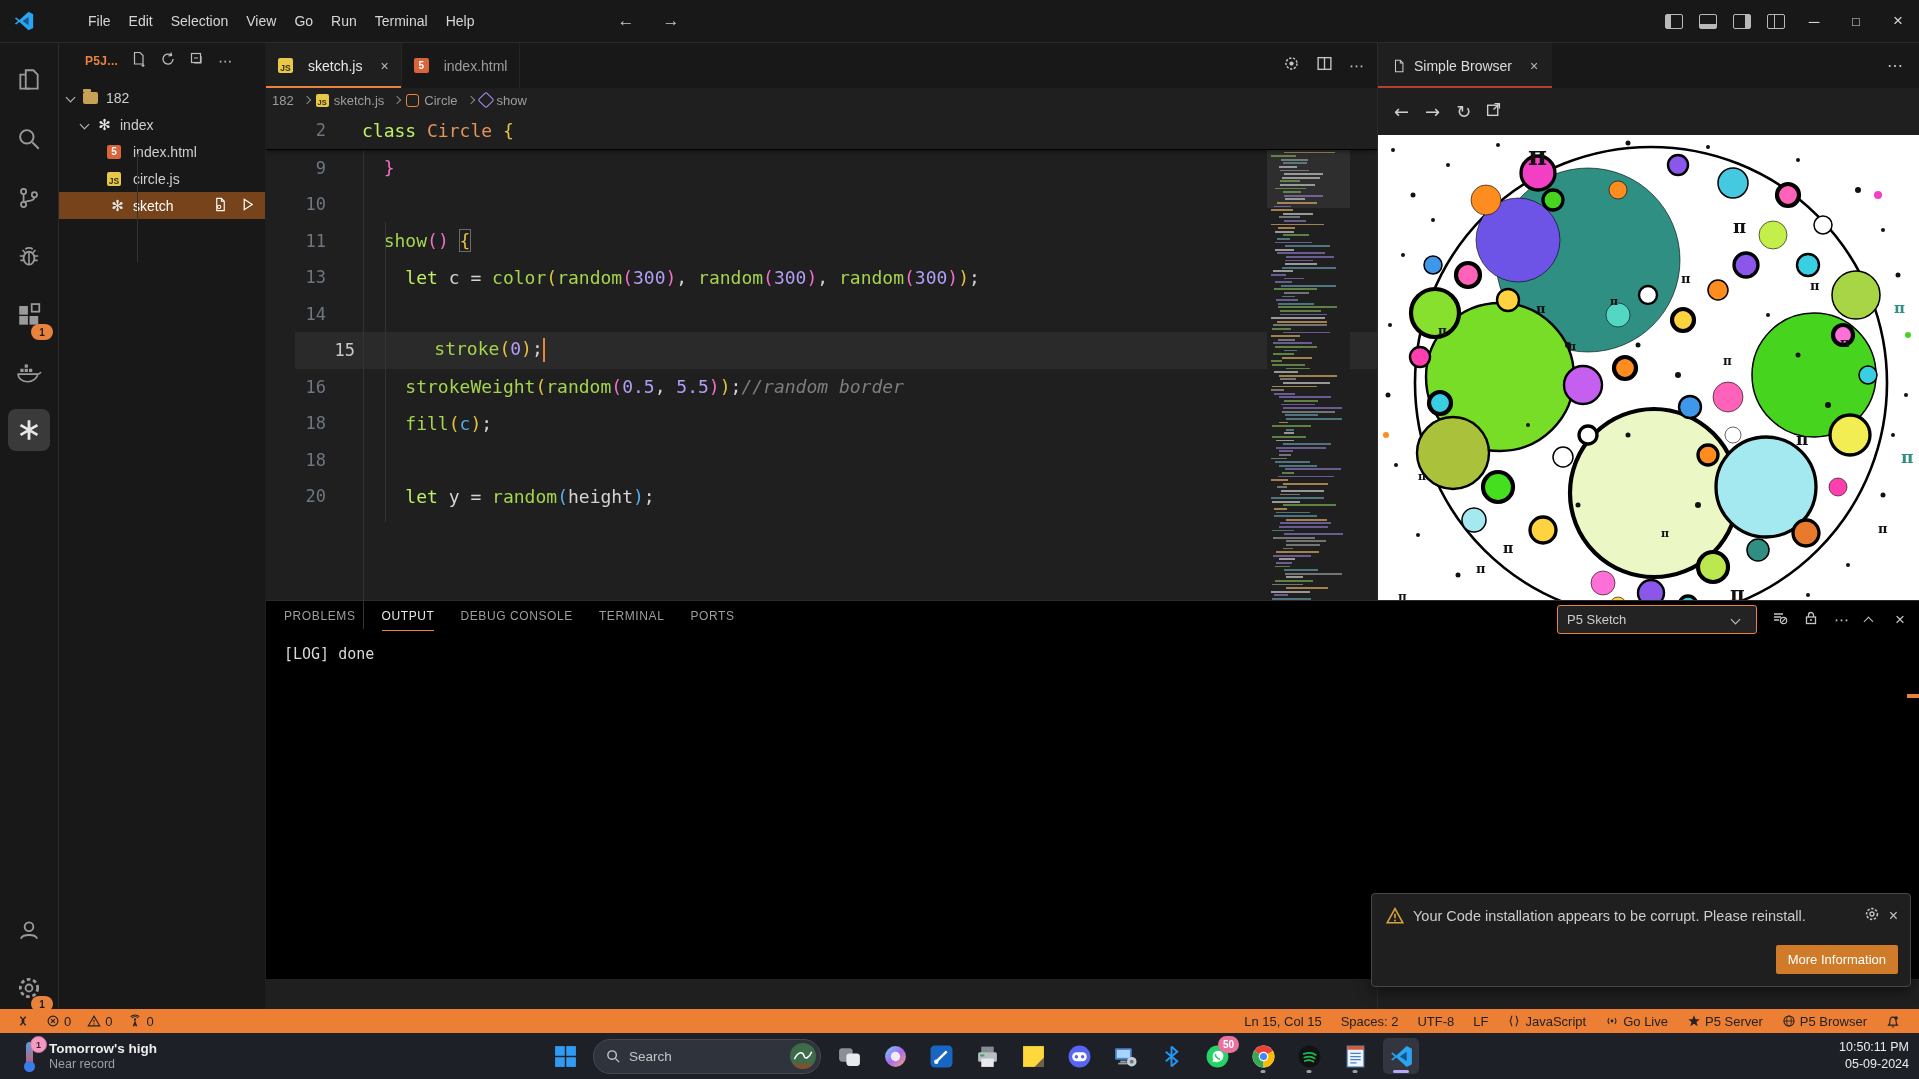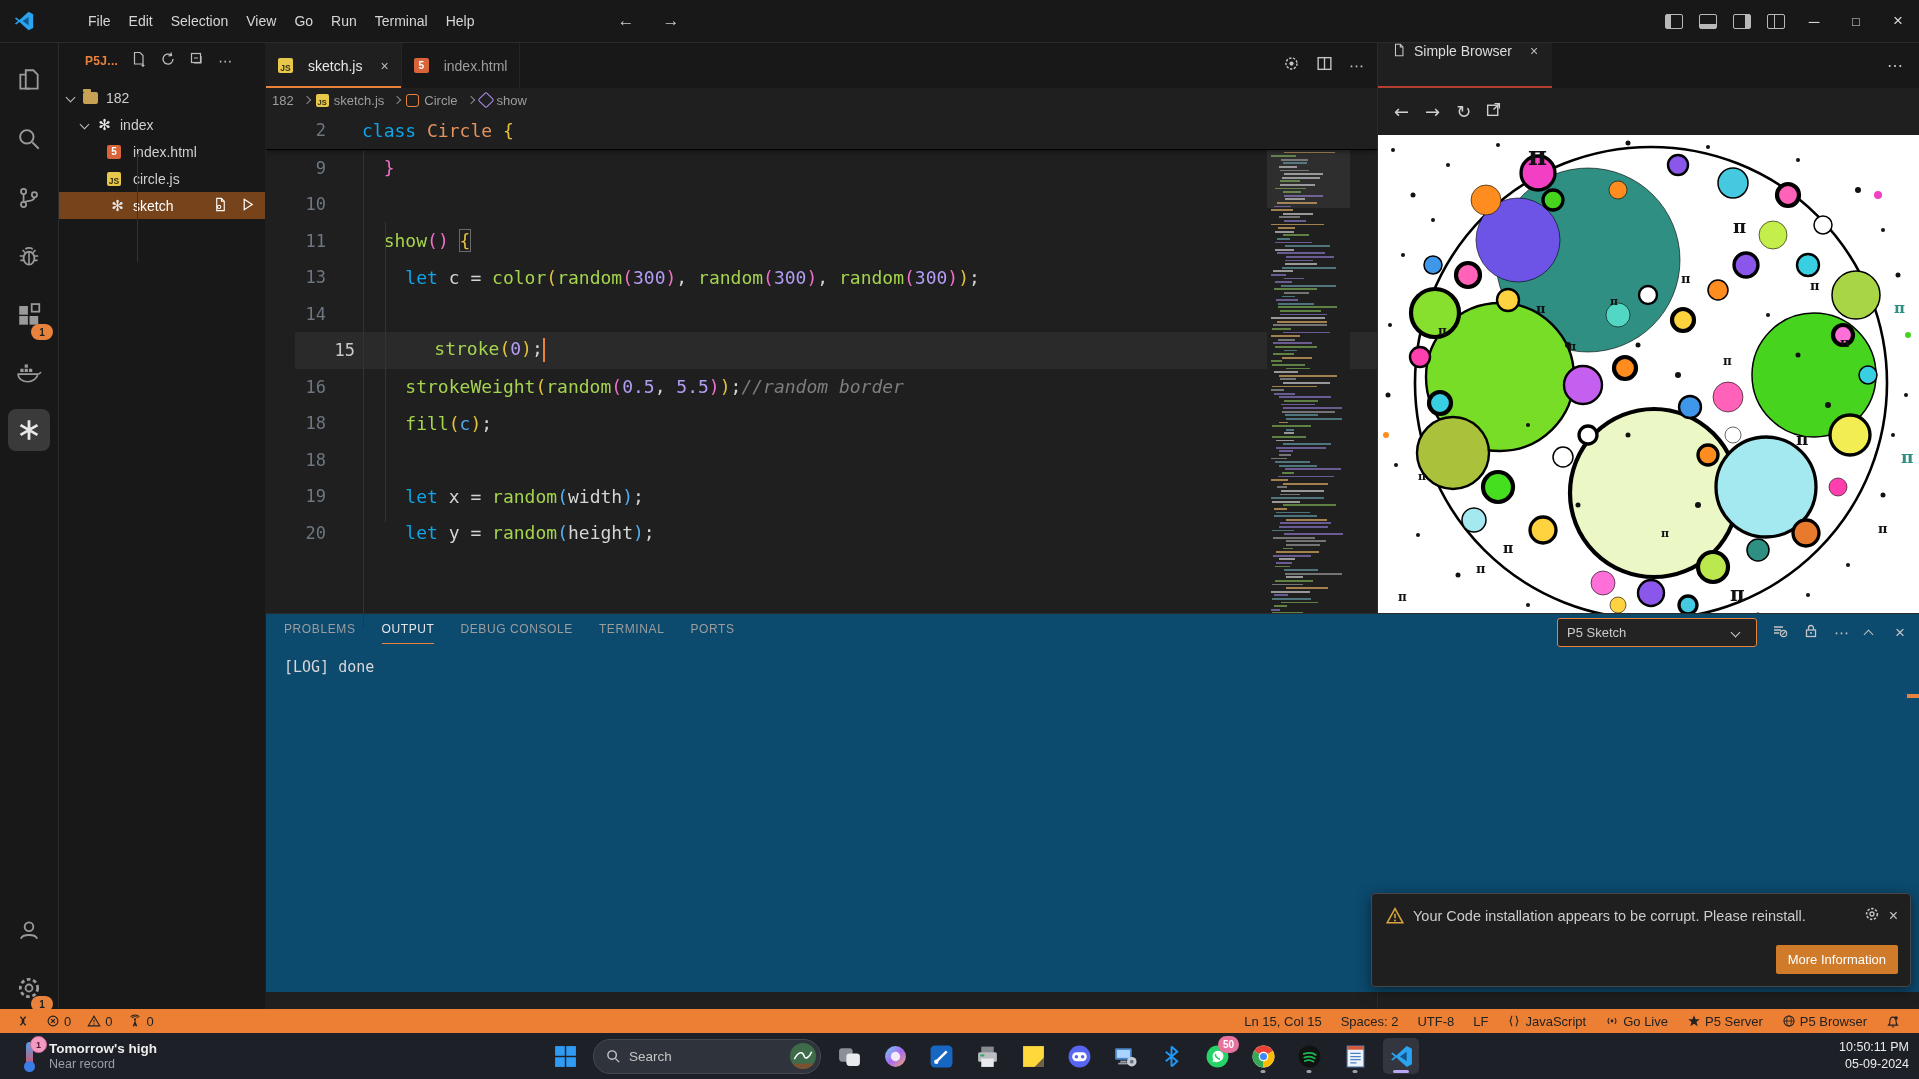--- a/index.html
+++ b/index.html
@@ -55,40 +55,40 @@
   .bcico-js{width:13px;height:13px;background:#e8c84a;color:#33310f;font-size:7.5px;font-weight:bold;border-radius:2px;display:flex;align-items:flex-end;justify-content:center;}
   .bcico-class{width:11px;height:11px;border:1.6px solid #E8823C;border-radius:3px;transform:rotate(0deg);}
   .bcico-method{width:10px;height:10px;border:1.6px solid #B18CF0;transform:rotate(45deg);border-radius:2px;}
   #codearea{left:266px;top:112px;width:1111px;height:519px;background:#1f1f1f;overflow:hidden;}
   .cline{position:relative;height:36.5px;display:flex;align-items:center;font-family:"DejaVu Sans Mono","Liberation Mono",monospace;font-size:18px;white-space:pre;}
   .cline .ln{width:60px;text-align:right;color:#6e7681;flex:none;font-size:17px;}
   .cline .ct{margin-left:36px;}
   .cline.cur{background:#2a2a2a;margin-left:29px;}
   .cline.cur .ln{color:#c8c8c8;}
   #sticky{border-bottom:1px solid #000;box-shadow:0 2px 4px rgba(0,0,0,.35);position:relative;z-index:3;background:#1f1f1f;}
-  .tk-kw{color:#0ea5e9;} .tk-cls{color:#E5935A;} .tk-fn{color:#A5D44E;} .tk-num{color:#B39DF5;}
+  .tk-kw{color:#bef264;} .tk-cls{color:#E5935A;} .tk-fn{color:#A5D44E;} .tk-num{color:#B39DF5;}
   .tk-cm{color:#7E7E7E;font-style:italic;} .tk-tx{color:#D4D4D4;} .tk-p1{color:#E3C23C;}
   .tk-p2{color:#F06FC8;} .tk-p3{color:#55AEF0;} .tk-var{color:#56A8E8;}
   .tk-box{outline:1px solid #6a6a6a;}
   .caret{display:inline-block;width:2px;height:24px;background:#E8823C;vertical-align:middle;}
   .indent-guide{position:absolute;width:1px;background:#333;z-index:2;}
   #minimap{left:1267px;top:112px;width:83px;height:519px;background:#1f1f1f;overflow:hidden;}
   #mmslider{left:1267px;top:112px;width:83px;height:96px;background:rgba(160,160,160,.12);}
   #edge-editor{left:1377px;top:43px;width:1px;height:966px;background:#2b2b2b;}
   
   #btabbar{left:1378px;top:43px;width:541px;height:45px;background:#181818;display:flex;align-items:center;}
-  #btab{height:100%;display:flex;align-items:flex-start;gap:8px;padding:0 14px;background:#1f1f1f;color:#dcdcdc;font-size:14px;box-shadow:inset 0 -2px 0 #B5402F;}
+  #btab{height:100%;display:flex;align-items:center;gap:8px;padding:0 14px;background:#1f1f1f;color:#dcdcdc;font-size:14px;box-shadow:inset 0 -2px 0 #B5402F;}
   #btabmore{position:absolute;right:14px;color:#c4c4c4;font-size:16px;letter-spacing:2px;}
   #btoolbar{left:1378px;top:88px;width:541px;height:47px;background:#1f1f1f;display:flex;align-items:center;}
   .barrow{color:#cfcfcf;font-size:18px;margin-left:16px;font-family:"DejaVu Sans",sans-serif;}
   #urlbox{margin-left:14px;width:360px;height:26px;background:#3a3a3a;border-radius:3px;color:#d2d2d2;font-size:14px;display:flex;align-items:center;padding-left:9px;}
   #extlink{margin-left:14px;}
   #canvas{left:1378px;top:135px;width:541px;height:496px;background:#ffffff;}
   
-  #panel{left:266px;top:613px;width:1653px;height:378px;background:#0c4a6e;border-top:1px solid #2b2b2b;}
+  #panel{left:266px;top:600px;width:1653px;height:378px;background:#000000;border-top:1px solid #2b2b2b;}
   #ptabs{position:absolute;left:18px;top:8px;display:flex;gap:26px;}
   .ptab{color:#9d9d9d;font-size:12px;letter-spacing:.6px;padding-bottom:7px;}
   .ptab.on{color:#e7e7e7;border-bottom:1.6px solid #E8823C;}
   #plog{position:absolute;left:18px;top:44px;color:#d8d8d8;font-family:"DejaVu Sans Mono","Liberation Mono",monospace;font-size:15px;}
   #pctl{position:absolute;right:14px;top:4px;display:flex;align-items:center;gap:15px;color:#c4c4c4;}
   #pdrop{width:180px;height:27px;border:1px solid #E8823C;background:#232323;border-radius:3px;color:#cccccc;font-size:13px;display:flex;align-items:center;padding:0 9px;}
   #pdrop .chev{margin-left:auto;border-color:#cccccc;}
   #pctl svg{width:16px;height:16px;}
   #pscrollmark{left:1907px;top:694px;width:12px;height:4px;background:#E8823C;}
   
@@ -342,21 +342,20 @@
       <div class="cline" id="sticky"><span class="ln">2</span><span class="ct"><span class="tk-kw">class </span><span class="tk-cls">Circle </span><span class="tk-p1">{</span></span></div>
       <div class="cline"><span class="ln">9</span><span class="ct"><span class="tk-tx">  </span><span class="tk-p2">}</span></span></div>
       <div class="cline"><span class="ln">10</span><span class="ct"></span></div>
       <div class="cline"><span class="ln">11</span><span class="ct"><span class="tk-tx">  </span><span class="tk-fn">show</span><span class="tk-p2">()</span><span class="tk-tx"> </span><span class="tk-p1 tk-box">{</span></span></div>
       <div class="cline"><span class="ln">13</span><span class="ct"><span class="tk-tx">    </span><span class="tk-kw">let </span><span class="tk-tx">c </span><span class="tk-tx">= </span><span class="tk-fn">color</span><span class="tk-p1">(</span><span class="tk-fn">random</span><span class="tk-p2">(</span><span class="tk-num">300</span><span class="tk-p2">)</span><span class="tk-tx">, </span><span class="tk-fn">random</span><span class="tk-p2">(</span><span class="tk-num">300</span><span class="tk-p2">)</span><span class="tk-tx">, </span><span class="tk-fn">random</span><span class="tk-p2">(</span><span class="tk-num">300</span><span class="tk-p2">)</span><span class="tk-p1">)</span><span class="tk-tx">;</span></span></div>
       <div class="cline"><span class="ln">14</span><span class="ct"></span></div>
       <div class="cline cur"><span class="ln">15</span><span class="ct"><span class="tk-tx">    </span><span class="tk-fn">stroke</span><span class="tk-p1">(</span><span class="tk-num">0</span><span class="tk-p1">)</span><span class="tk-tx">;</span><span class="caret"></span></span></div>
       <div class="cline"><span class="ln">16</span><span class="ct"><span class="tk-tx">    </span><span class="tk-fn">strokeWeight</span><span class="tk-p1">(</span><span class="tk-fn">random</span><span class="tk-p2">(</span><span class="tk-num">0.5</span><span class="tk-tx">, </span><span class="tk-num">5.5</span><span class="tk-p2">)</span><span class="tk-p1">)</span><span class="tk-tx">;</span><span class="tk-cm">//random border</span></span></div>
       <div class="cline"><span class="ln">18</span><span class="ct"><span class="tk-tx">    </span><span class="tk-fn">fill</span><span class="tk-p1">(</span><span class="tk-var">c</span><span class="tk-p1">)</span><span class="tk-tx">;</span></span></div>
       <div class="cline"><span class="ln">18</span><span class="ct"></span></div>
-      <div class="cline"><span class="ln">19</span><span class="ct"><span class="tk-tx">    </span><span class="tk-kw">let </span><span class="tk-tx">x </span><span class="tk-tx">= </span><span class="tk-fn">random</span><span class="tk-p3">(</span><span class="tk-tx">width</span><span class="tk-p3">)</span><span class="tk-tx">;</span></span></div>
       <div class="cline"><span class="ln">20</span><span class="ct"><span class="tk-tx">    </span><span class="tk-kw">let </span><span class="tk-tx">y </span><span class="tk-tx">= </span><span class="tk-fn">random</span><span class="tk-p3">(</span><span class="tk-tx">height</span><span class="tk-p3">)</span><span class="tk-tx">;</span></span></div>
       <div class="indent-guide" style="left: 97px; top: 37px; height: 480px;"></div>
       <div class="indent-guide" style="left: 119px; top: 110px; height: 300px;"></div>
     </div>
   <div id="minimap" class="abs">
       <div style="position: absolute; left: 13px; top: 0px; width: 23px; height: 1.8px; background: rgb(125, 106, 176); opacity: 0.8;"></div>
       <div style="position: absolute; left: 19px; top: 3.6px; width: 42px; height: 1.8px; background: rgb(125, 106, 176); opacity: 0.8;"></div>
       <div style="position: absolute; left: 17px; top: 7.2px; width: 55px; height: 1.8px; background: rgb(111, 154, 78); opacity: 0.8;"></div>
       <div style="position: absolute; left: 19px; top: 10.8px; width: 18px; height: 1.8px; background: rgb(138, 138, 138); opacity: 0.8;"></div>
       <div style="position: absolute; left: 19px; top: 14.4px; width: 11px; height: 1.8px; background: rgb(182, 182, 182); opacity: 0.8;"></div>

